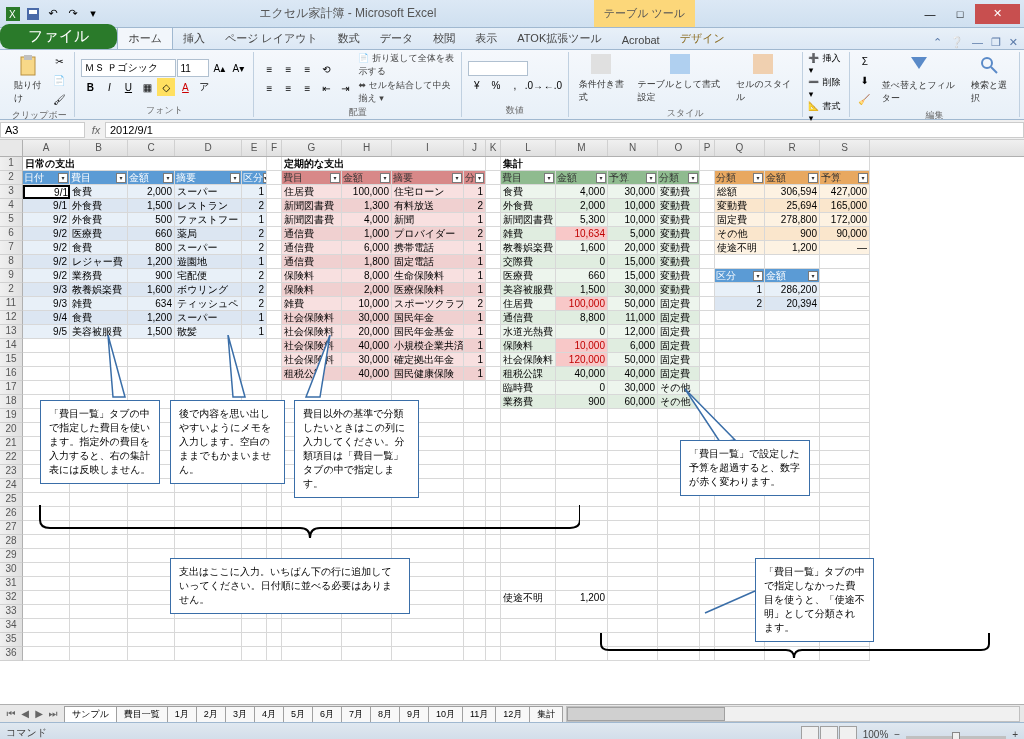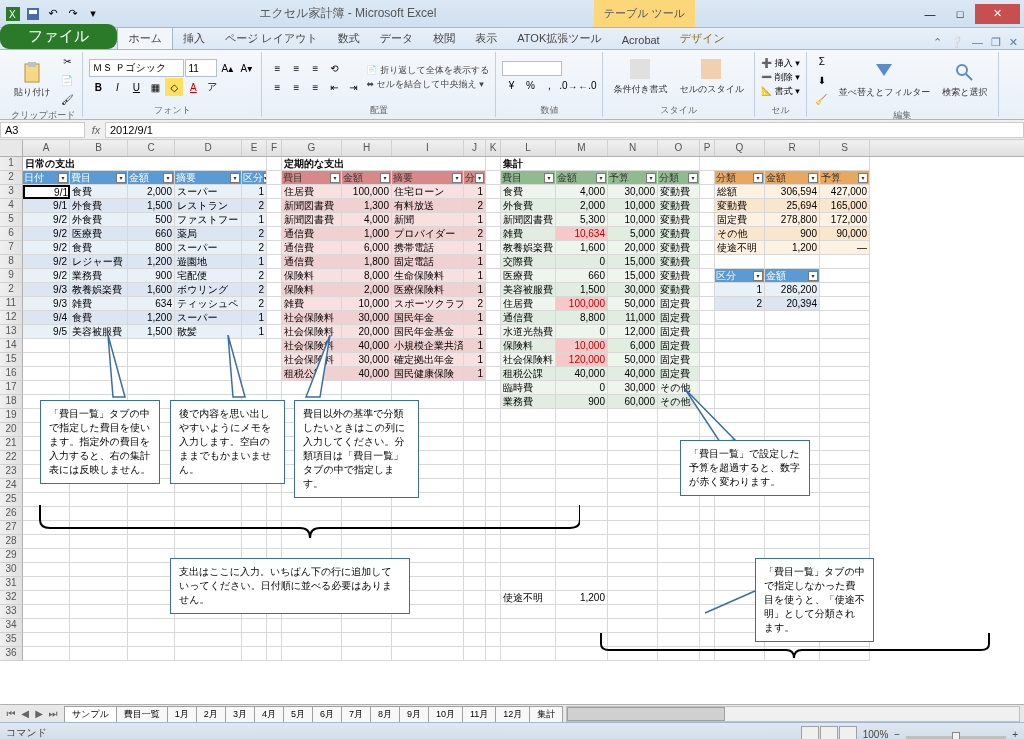--- a/index.html
+++ b/index.html
@@ -234,20 +234,26 @@
     </div>
     <div class="rgroup-label">数値</div>
   </div>
   <div class="rgroup">
     <div class="rgroup-body">
       <div class="bigbtn">
           <svg class="bigbtn-icon">
             <rect width="20" height="20" fill="#e0e0e0"></rect>
           </svg>
           <span class="bigbtn-label">条件付き書式</span>
+        </div>
+      <div class="bigbtn">
+          <svg class="bigbtn-icon">
+            <rect width="20" height="20" fill="#b0d0f0"></rect>
+          </svg>
+          <span class="bigbtn-label">テーブルとして書式設定</span>
         </div>
       <div class="bigbtn">
           <svg class="bigbtn-icon">
             <rect width="20" height="20" fill="#f0d0b0"></rect>
           </svg>
           <span class="bigbtn-label">セルのスタイル</span>
         </div>
     </div>
     <div class="rgroup-label">スタイル</div>
   </div>

